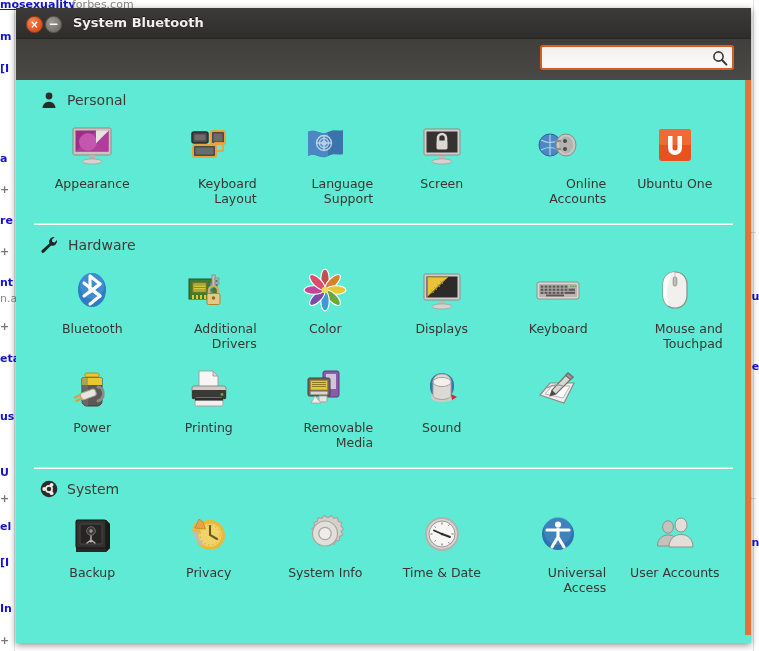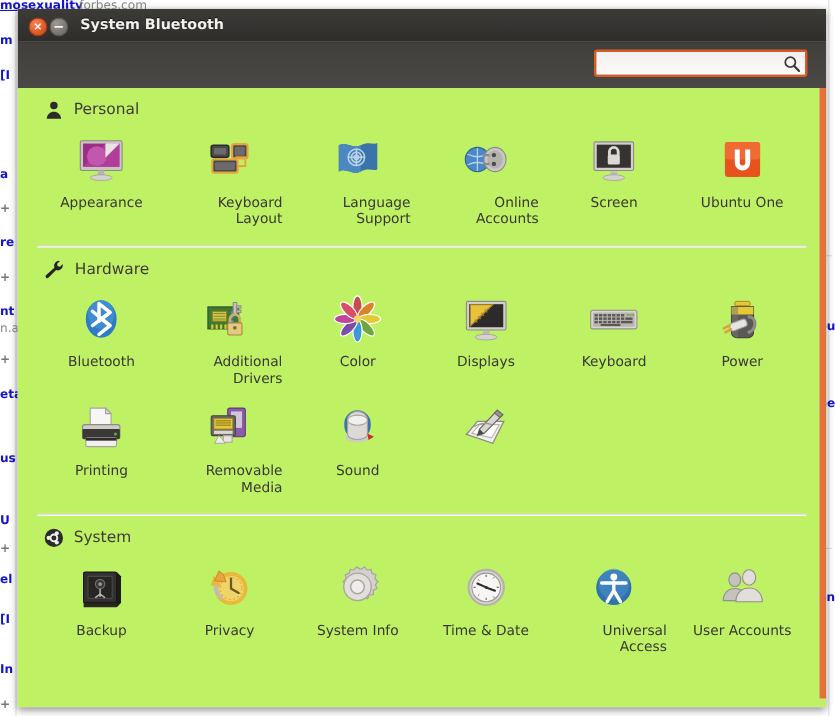--- a/index.html
+++ b/index.html
@@ -55,21 +55,21 @@
   }
   #searchinput{
     flex:1;border:none;outline:none;background:transparent;height:100%;
     font-family:"DejaVu Sans","Liberation Sans",sans-serif;font-size:12px;color:#2b2b2b;
     padding:0 4px 0 6px;
   }
   #searchicon{width:24px;display:flex;align-items:center;justify-content:center;}
 
   #content{
     position:absolute;left:0;right:0;top:72px;bottom:0;
-    background:#bef264;
+    background:#5eead4;
     padding:0 0 4px 0;
     overflow:hidden;
   }
   #scrollbar{position:absolute;right:0;top:72px;bottom:8px;width:6px;background:#e9e6e3;}
   #scrollthumb{position:absolute;left:0;top:0;width:6px;height:100%;background:#e4703a;}
 
   .section{padding:0 18px;}
   .sep{height:1px;background:#dcd9d6;margin:10px 0 0 0;
        border-bottom:1px solid #fbfbfa;}
   .sechead{display:flex;align-items:center;gap:9px;padding:11px 0 4px 6px;}
@@ -197,45 +197,45 @@
 <circle cx="23" cy="22" r="1.9"></circle>
 <path d="M15.5 22 h15 M23 14.5 v15"></path>
                 </g>
               </svg>
             </span>
             <span class="celllabel">Language Support</span>
           </div>
           <div class="cell">
             <span class="cellicon">
               <svg width="48" height="48" viewBox="0 0 48 48">
+<rect x="6" y="8" width="36" height="26" rx="1.5" fill="#d2cfcb" stroke="#8e8b87"></rect>
+<rect x="8.5" y="10.5" width="31" height="21" fill="#353331"></rect>
+<path d="M20 20 v-3 a4 4 0 0 1 8 0 v3" fill="none" stroke="#dcd9d5" stroke-width="2.6"></path>
+<rect x="18.5" y="19.5" width="11" height="9" rx="1.4" fill="#dcd9d5"></rect>
+<rect x="21" y="35" width="6" height="4" fill="#bebbb7"></rect>
+<ellipse cx="24" cy="40.5" rx="10" ry="2.6" fill="#d6d3cf" stroke="#a5a29e" stroke-width=".8"></ellipse>
+              </svg>
+            </span>
+            <span class="celllabel">Screen</span>
+          </div>
+          <div class="cell">
+            <span class="cellicon">
+              <svg width="48" height="48" viewBox="0 0 48 48">
 <circle cx="16" cy="24" r="11" fill="#4a88c6"></circle>
 <path d="M7 19 q9 5 18 0 M7 29 q9-5 18 0 M16 13 v22" stroke="#cfe4f5" stroke-width="1.2" fill="none" opacity=".8"></path>
 <circle cx="16" cy="24" r="11" fill="none" stroke="#2e6395" stroke-width="1"></circle>
 <ellipse cx="32" cy="24" rx="10" ry="11" fill="#c9c7c3" stroke="#8d8b87"></ellipse>
 <ellipse cx="32" cy="24" rx="7" ry="8.5" fill="#b4b2ae"></ellipse>
 <circle cx="31" cy="20" r="2" fill="#4a4a4a"></circle>
 <circle cx="31" cy="28" r="2" fill="#4a4a4a"></circle>
 <rect x="21" y="19" width="6" height="2.1" fill="#8d8b87"></rect>
 <rect x="21" y="27" width="6" height="2.1" fill="#8d8b87"></rect>
               </svg>
             </span>
             <span class="celllabel">Online Accounts</span>
-          </div>
-          <div class="cell">
-            <span class="cellicon">
-              <svg width="48" height="48" viewBox="0 0 48 48">
-<rect x="6" y="8" width="36" height="26" rx="1.5" fill="#d2cfcb" stroke="#8e8b87"></rect>
-<rect x="8.5" y="10.5" width="31" height="21" fill="#353331"></rect>
-<path d="M20 20 v-3 a4 4 0 0 1 8 0 v3" fill="none" stroke="#dcd9d5" stroke-width="2.6"></path>
-<rect x="18.5" y="19.5" width="11" height="9" rx="1.4" fill="#dcd9d5"></rect>
-<rect x="21" y="35" width="6" height="4" fill="#bebbb7"></rect>
-<ellipse cx="24" cy="40.5" rx="10" ry="2.6" fill="#d6d3cf" stroke="#a5a29e" stroke-width=".8"></ellipse>
-              </svg>
-            </span>
-            <span class="celllabel">Screen</span>
           </div>
           <div class="cell">
             <span class="cellicon">
               <svg width="48" height="48" viewBox="0 0 48 48">
 <rect x="8" y="8" width="32" height="32" rx="3" fill="#e8521f"></rect>
 <rect x="8" y="8" width="32" height="16" rx="3" fill="#f06a33"></rect>
 <path d="M17 15 v12 a7 7 0 0 0 14 0 v-12 h-4.5 v12 a2.5 2.5 0 0 1-5 0 v-12 z" fill="#ffffff"></path>
               </svg>
             </span>
             <span class="celllabel">Ubuntu One</span>
@@ -380,20 +380,31 @@
                   <rect x="38.4" y="19.5" width="1.6" height="1.6"></rect>
                   <rect x="40.8" y="19.5" width="1.6" height="1.6"></rect>
                 </g>
               </svg>
             </span>
             <span class="celllabel">Keyboard</span>
           </div>
           <div class="cell">
             <span class="cellicon">
               <svg width="48" height="48" viewBox="0 0 48 48">
+<path d="M24 6 c7.5 0 12 5.5 12 13 v10 c0 7.5-4.5 13-12 13 s-12-5.5-12-13 V19 c0-7.5 4.5-13 12-13z" fill="#f2f0ee" stroke="#8e8b87" stroke-width="1.2"></path>
+<path d="M24 6 c-7.5 0-12 5.5-12 13 v10 c0 5 2 9 5.5 11.3 C15 26 16 12 24 6z" fill="#ffffff" opacity=".85"></path>
+<rect x="22.2" y="11" width="3.6" height="9" rx="1.8" fill="#c8c5c1" stroke="#8e8b87" stroke-width=".9"></rect>
+<path d="M24 6 v14" stroke="#b8b5b1" stroke-width=".8"></path>
+              </svg>
+            </span>
+            <span class="celllabel">Mouse and Touchpad</span>
+          </div>
+          <div class="cell">
+            <span class="cellicon">
+              <svg width="48" height="48" viewBox="0 0 48 48">
 <rect x="17" y="8" width="14" height="4" rx="1.5" fill="#e6c832" stroke="#a8862a" stroke-width=".9"></rect>
 <path d="M14 13 h20 v23 a5 5 0 0 1-5 5 h-10 a5 5 0 0 1-5-5z" fill="#5b5956" stroke="#3d3b38"></path>
 <path d="M14 13 h20 v7 h-20z" fill="#e6c832"></path>
 <path d="M14 13 h6 v28 h-1 a5 5 0 0 1-5-5z" fill="#7a7874" opacity=".5"></path>
 <path d="M30 22 c7 0 7 12 0 14" fill="none" stroke="#8e8b87" stroke-width="3" stroke-linecap="round"></path>
 <rect x="12" y="26" width="16" height="7" rx="2.5" fill="#e8e5e1" stroke="#a5a29e" transform="rotate(-20 20 29)"></rect>
 <g stroke="#d9a23a" stroke-width="2.4" stroke-linecap="round">
 <path d="M12 30 l-5 2.5"></path>
                   <path d="M13.5 33.5 l-5 2.5"></path>
                 </g>

